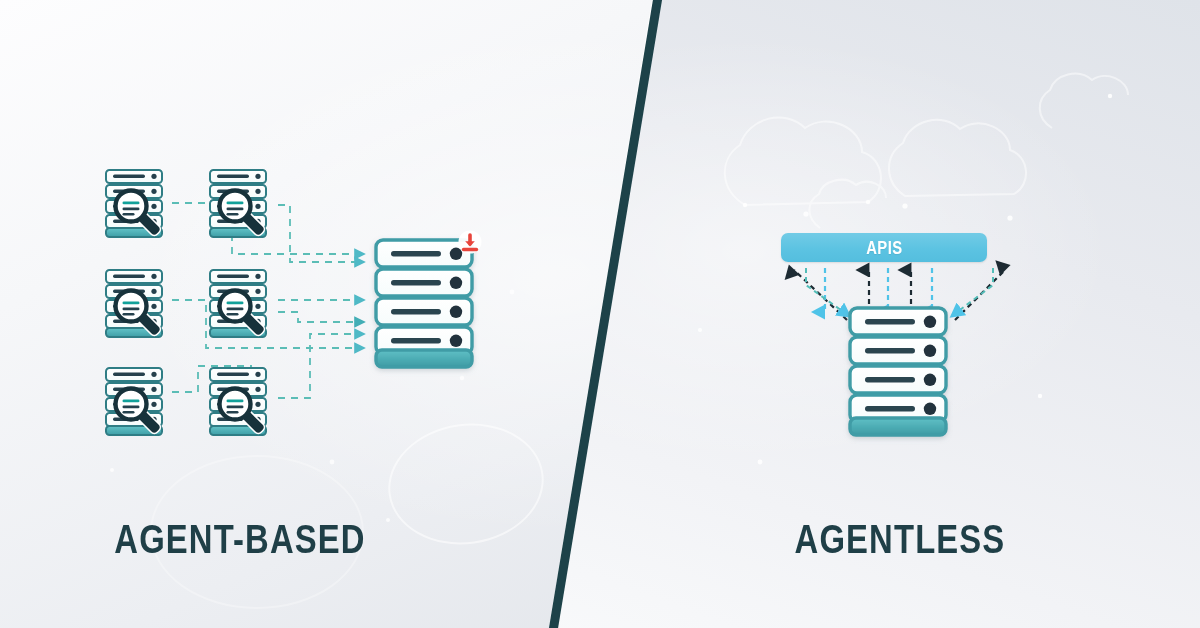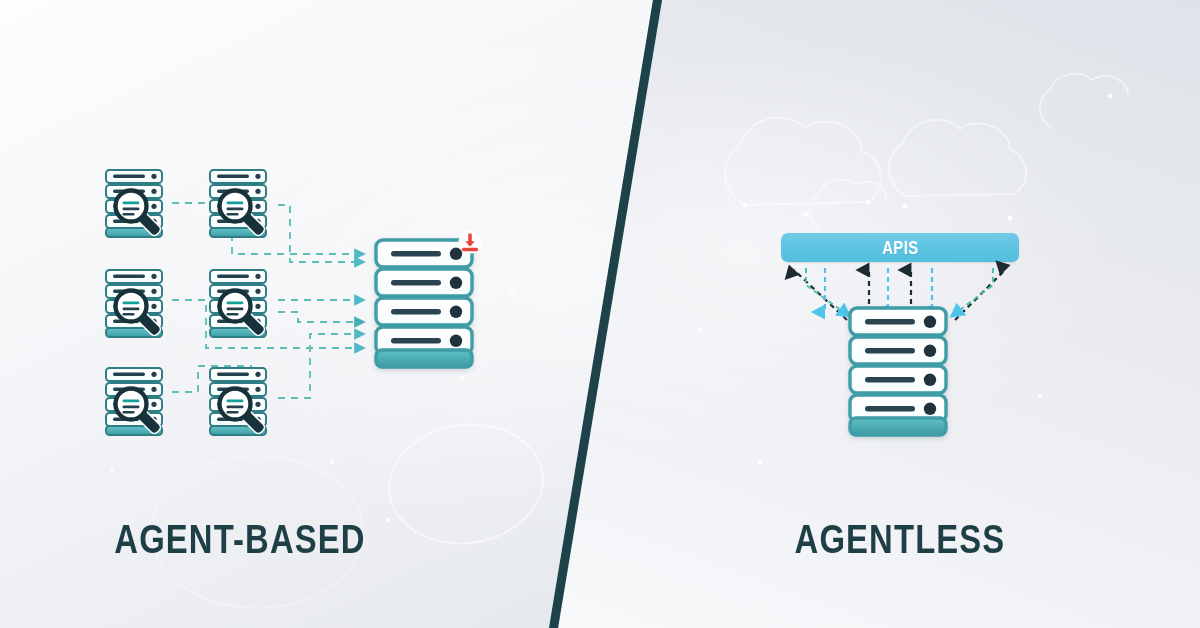--- a/index.html
+++ b/index.html
@@ -86,21 +86,21 @@
     text-align: center;
   }
   #label-left  { left: 0px;   top: 517px; width: 480px; }
   #label-right { left: 660px; top: 517px; width: 480px; }
 
   
   #apis-bar {
     position: absolute;
     left: 781px;
     top: 233px;
-    width: 238px;
+    width: 206px;
     height: 29px;
     background: linear-gradient(180deg, #72cbe6 0%, #5cc3e2 55%, #54bede 100%);
     border-radius: 7px;
     box-shadow: 0 1px 2px rgba(0,0,0,0.10);
     display: flex;
     align-items: center;
     justify-content: center;
   }
   #apis-label {
     font-family: "Liberation Sans Narrow", "Liberation Sans", sans-serif;

